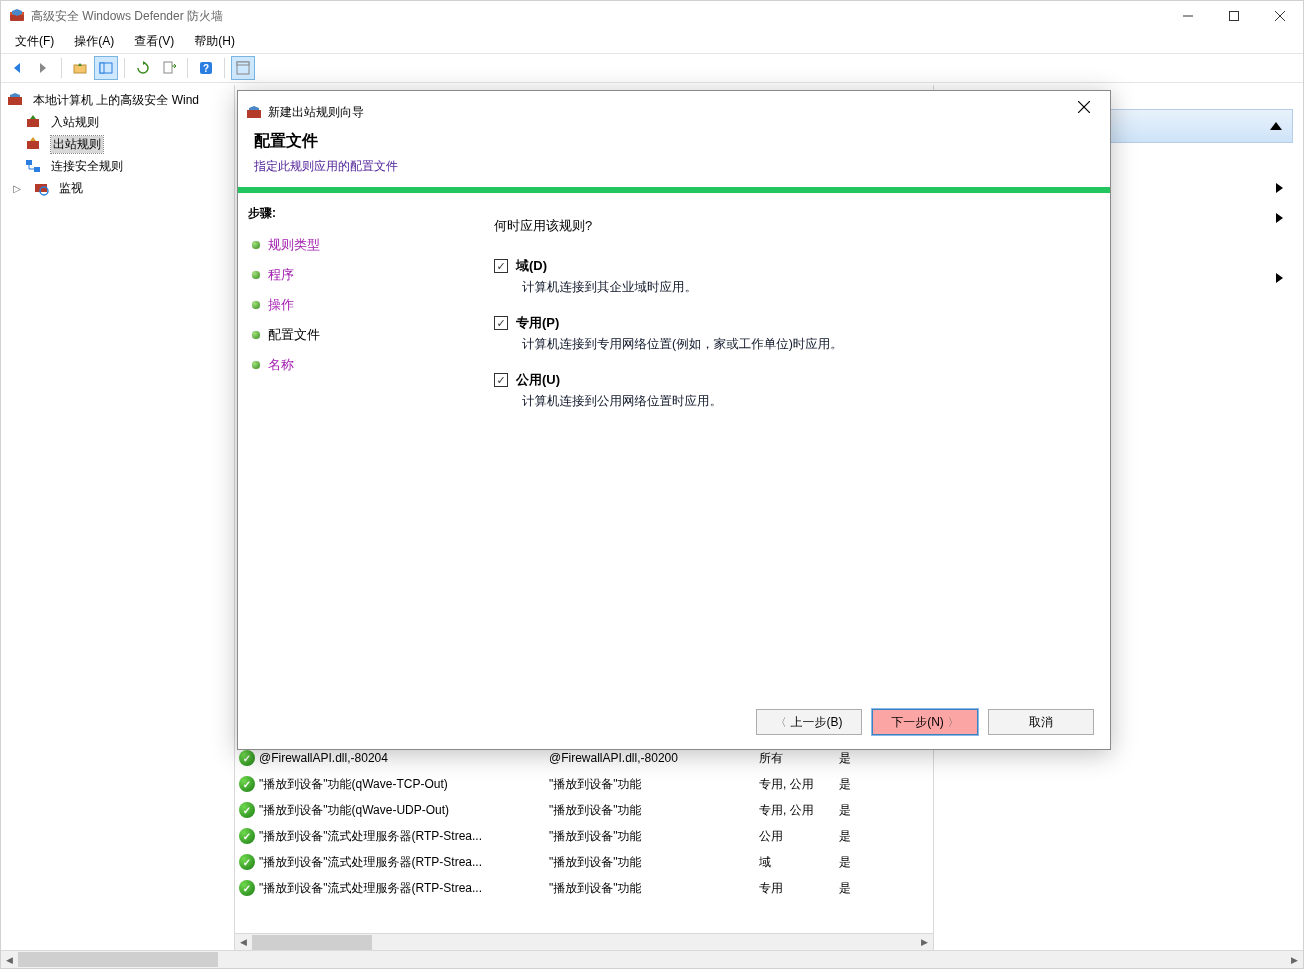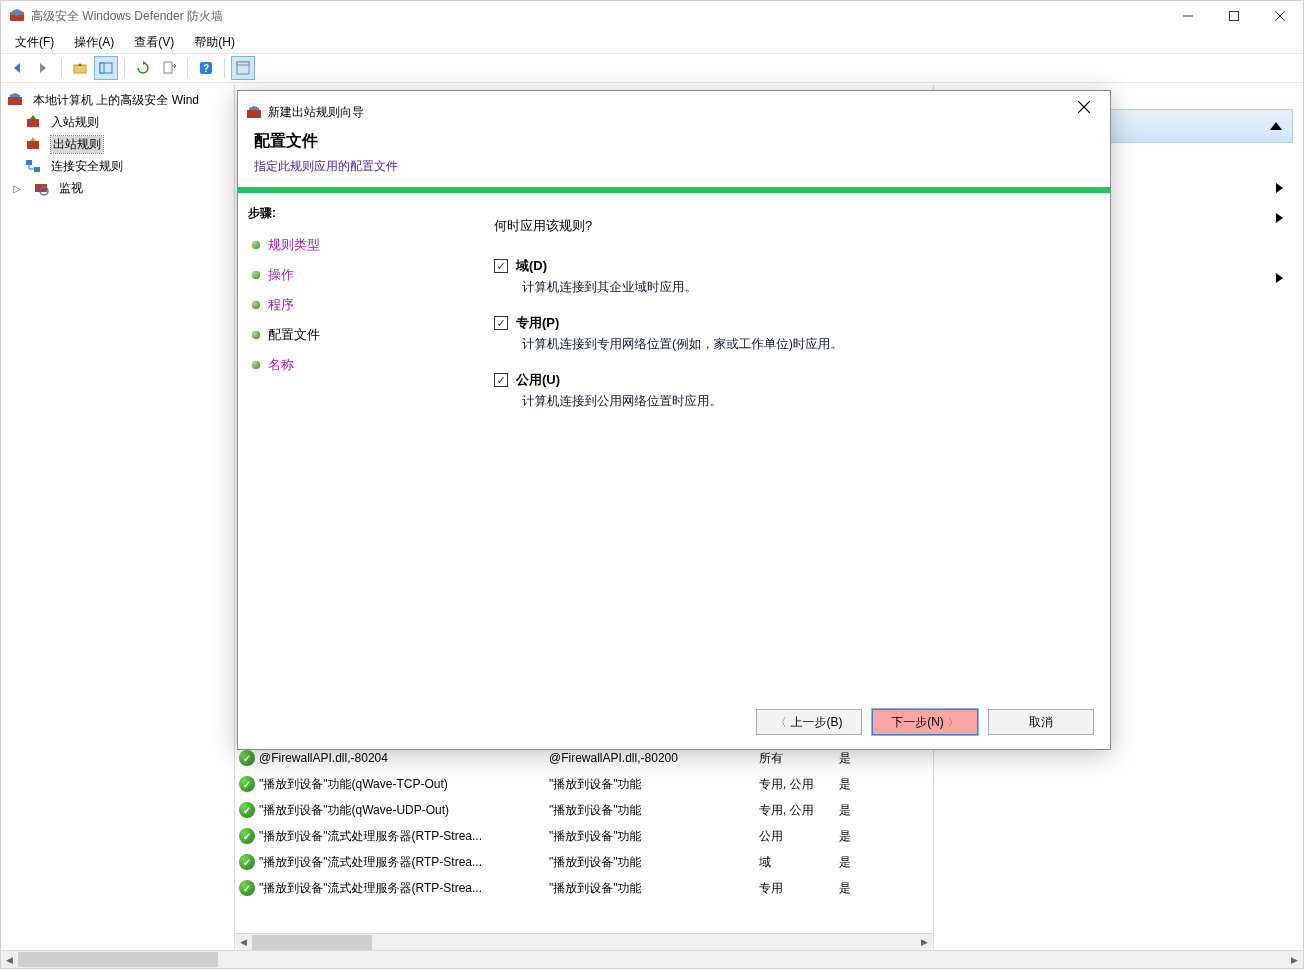--- a/index.html
+++ b/index.html
@@ -26,21 +26,21 @@
     display:inline-flex; align-items:center; justify-content:center;
   }
   .titlebar .title { flex:1; }
   .titlebar .winbtns { display:flex; }
   .titlebar .winbtn {
     width:46px; height:30px; display:flex; align-items:center; justify-content:center;
     color:#666;
   }
 
   .menubar {
-    height:22px; display:flex; align-items:center; padding:0 4px;
+    height:22px; display:flex; align-items:flex-start; padding:0 4px;
     font-size:12px; color:#000;
   }
   .menubar .menuitem { padding:2px 10px; }
 
   .toolbar {
     height:30px; display:flex; align-items:center; padding:0 4px; gap:2px;
     border-top:1px solid #e5e5e5; border-bottom:1px solid #e5e5e5;
   }
   .toolbar .tb-btn {
     width:24px; height:24px; display:flex; align-items:center; justify-content:center;
@@ -462,25 +462,25 @@
 
   <div class="wizard-body">
     <div class="wizard-steps">
       <div class="steps-title">步骤:</div>
       <div class="step">
           <span class="bullet"></span>
           <span>规则类型</span>
         </div>
       <div class="step">
           <span class="bullet"></span>
-          <span>操作</span>
+          <span>程序</span>
         </div>
       <div class="step">
           <span class="bullet"></span>
-          <span>程序</span>
+          <span>操作</span>
         </div>
       <div class="step current">
           <span class="bullet"></span>
           <span>配置文件</span>
         </div>
       <div class="step">
           <span class="bullet"></span>
           <span>名称</span>
         </div>
     </div>

